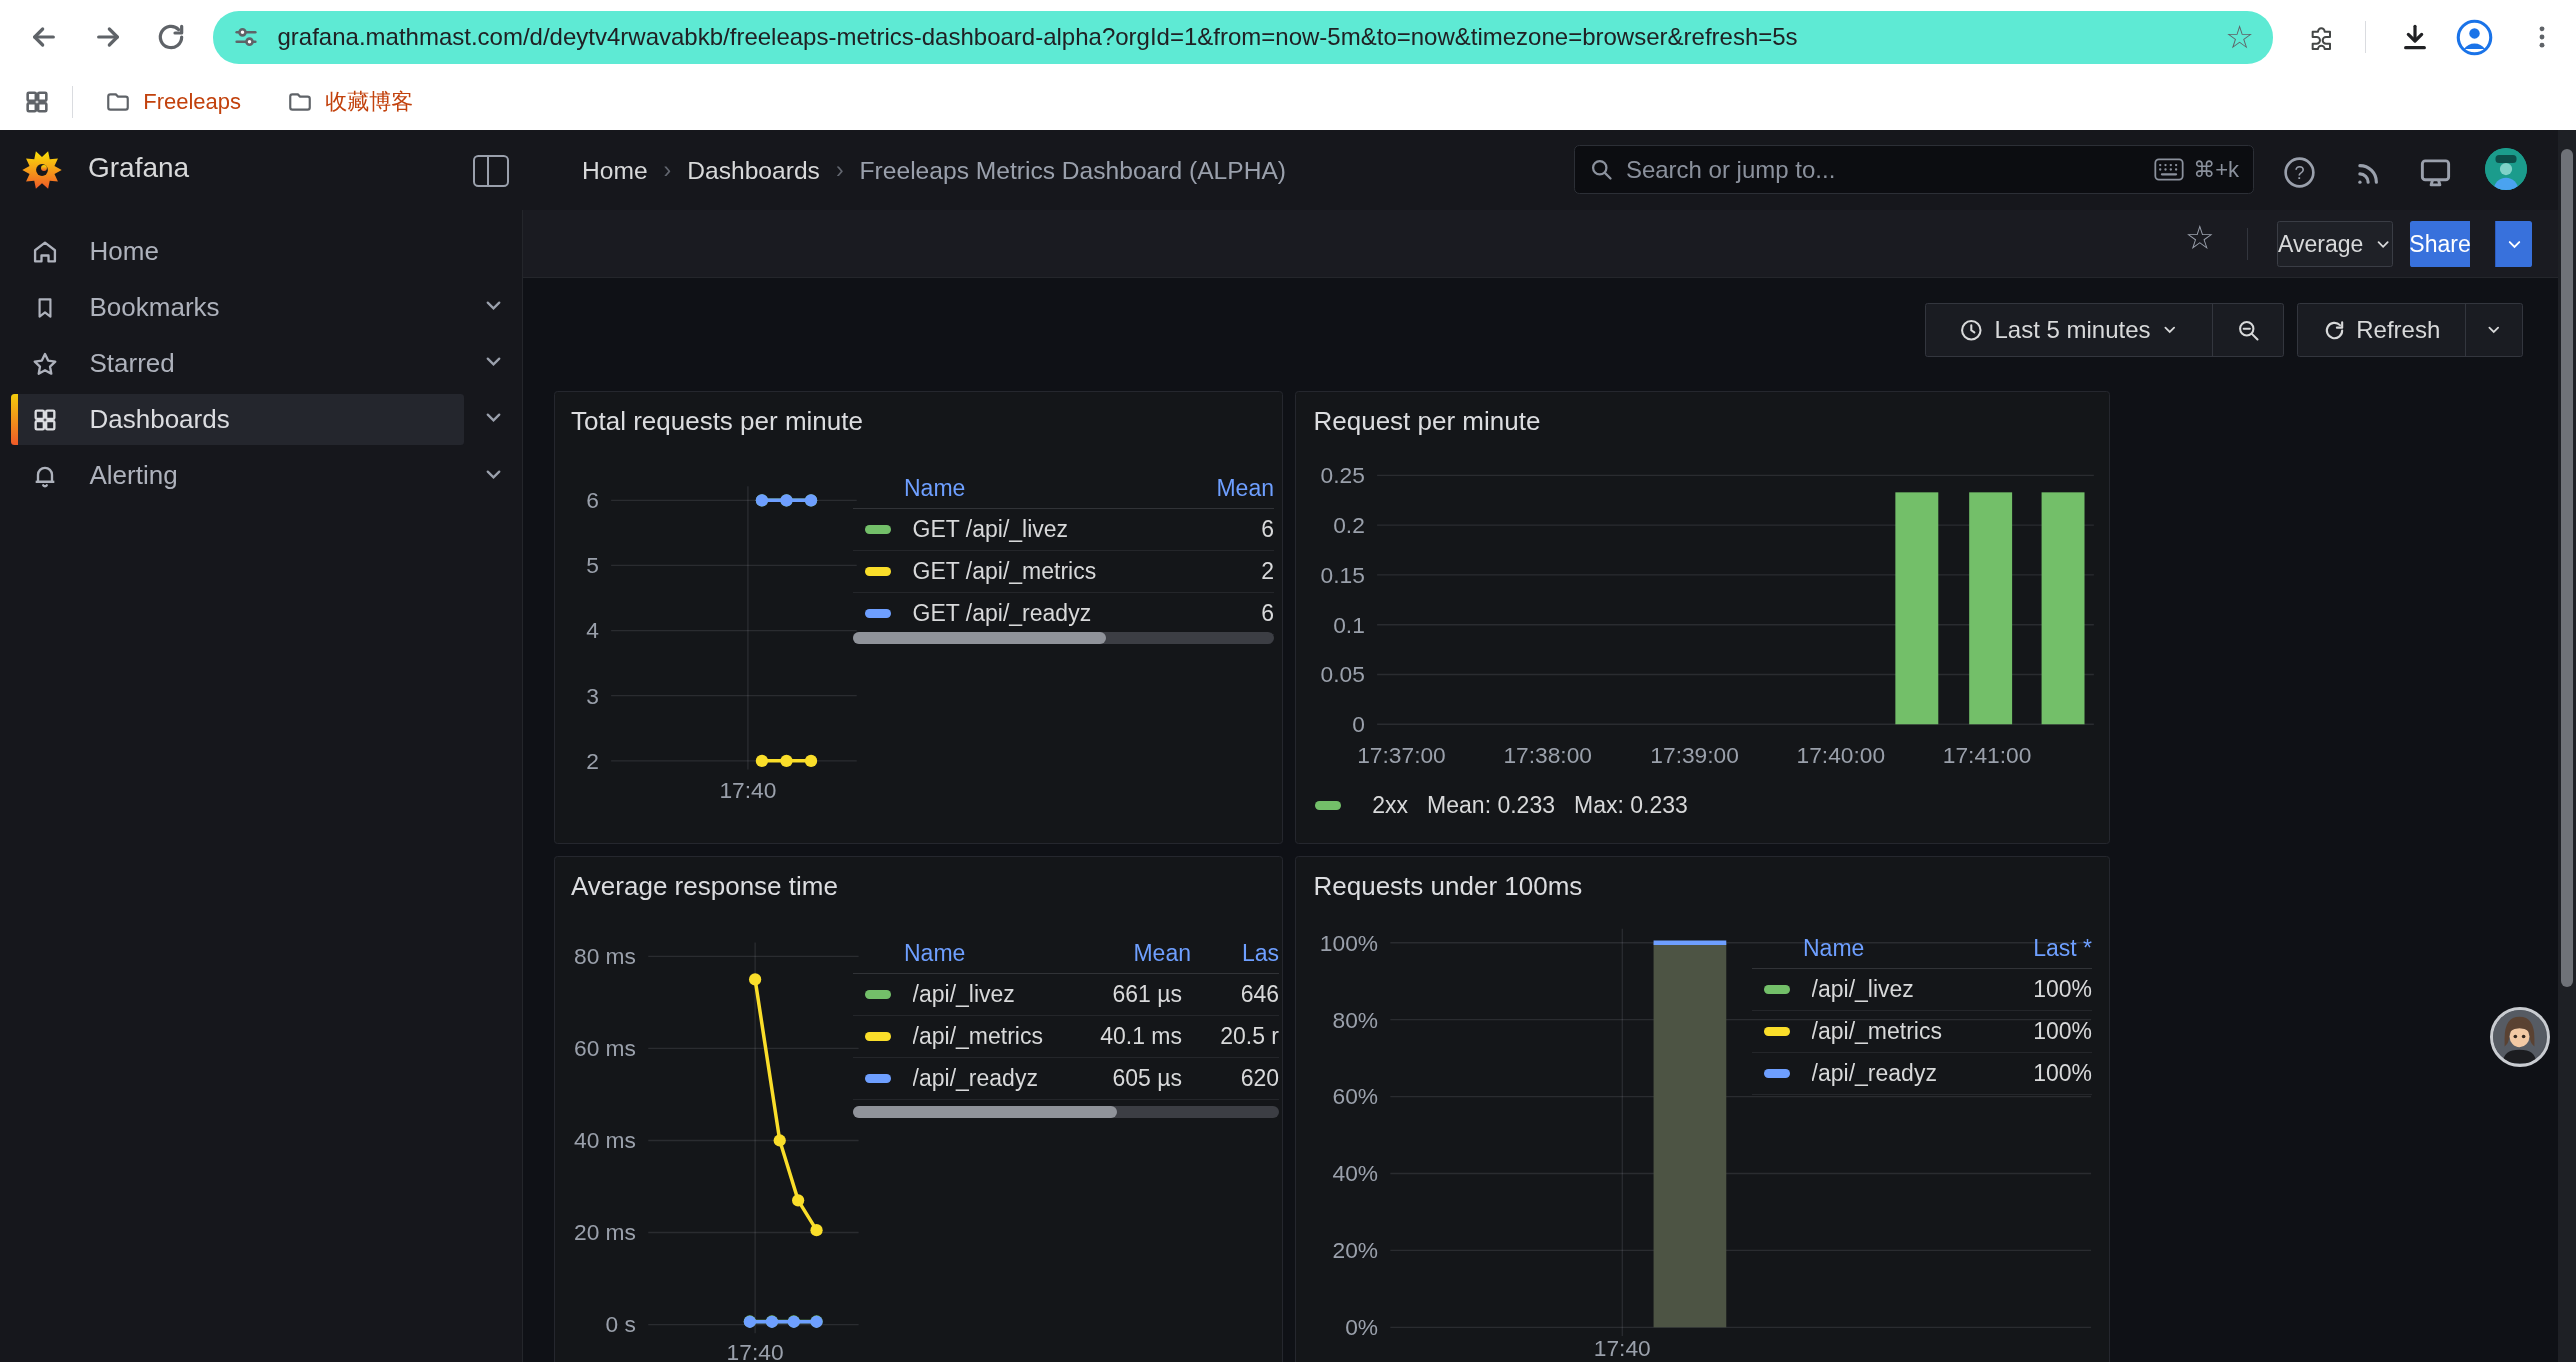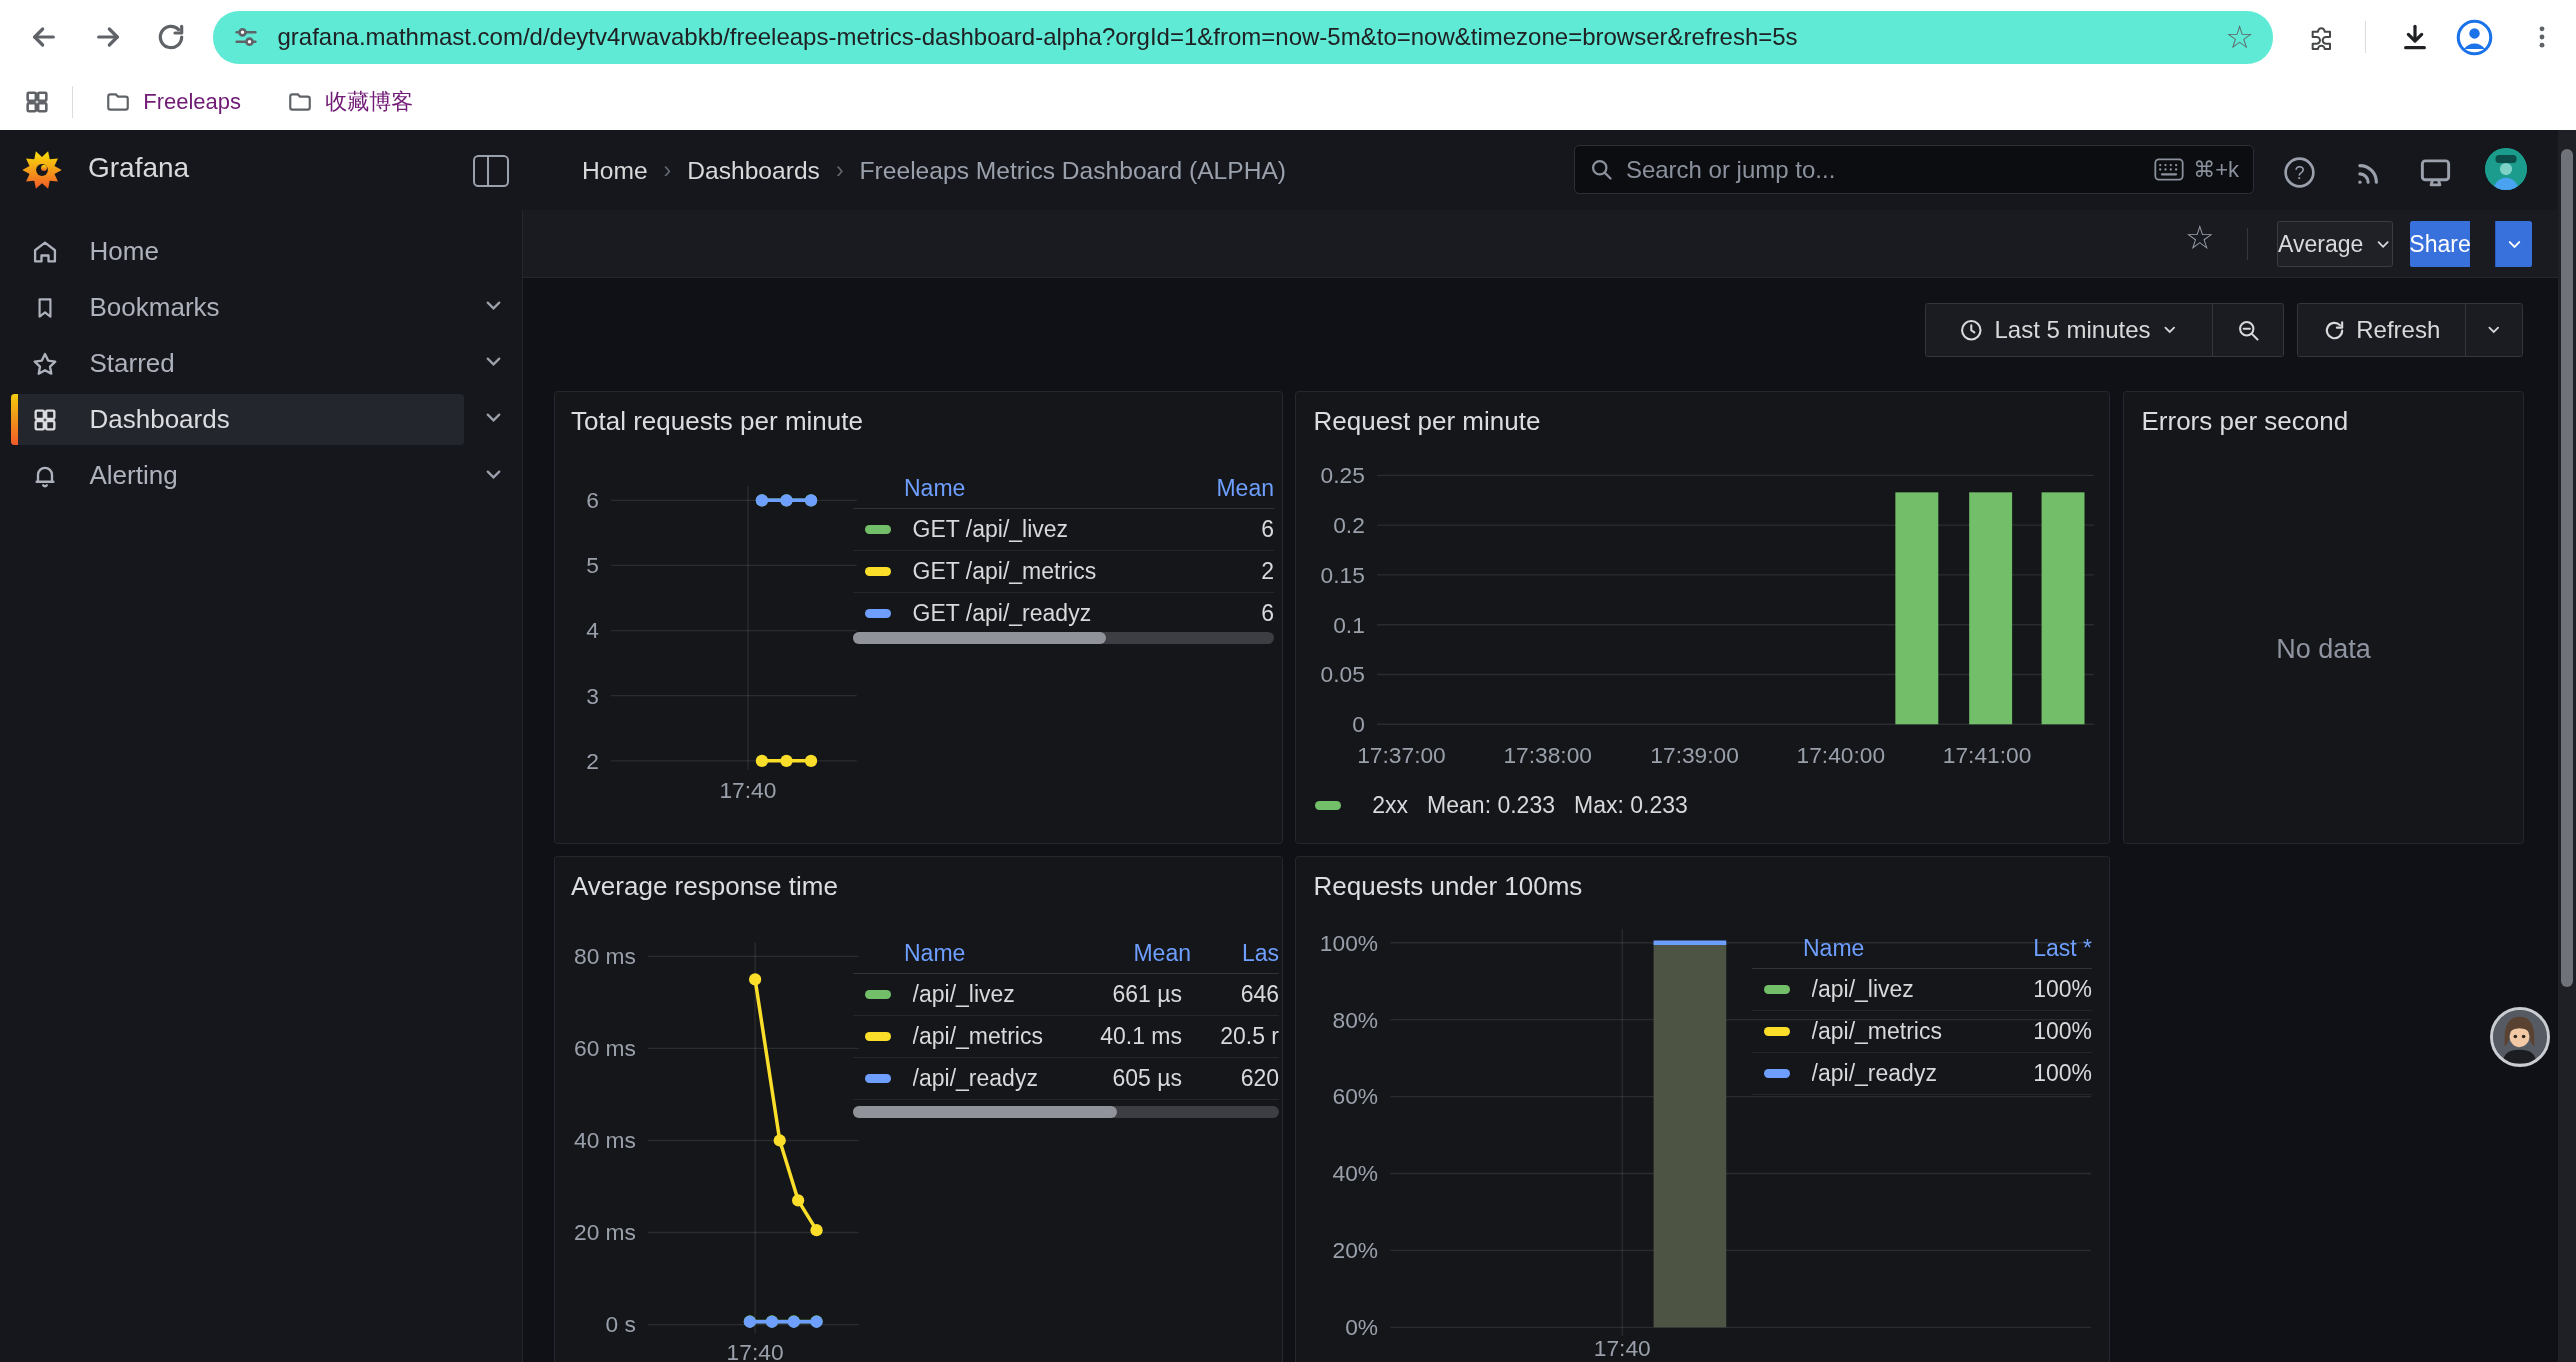--- a/index.html
+++ b/index.html
@@ -9,21 +9,21 @@
   svg{display:block;}
   
   .chrome{position:absolute;left:0;top:0;width:2576px;height:74px;background:#ffffff;}
   .nav-ico{position:absolute;top:17.5px;width:39px;height:39px;display:flex;align-items:center;justify-content:center;color:#5f6368;}
   .url-pill{position:absolute;left:213px;top:10.5px;width:2060px;height:53px;border-radius:26px;background:#5eead4;display:flex;align-items:center;}
   .url-text{font-size:24px;color:#202124;white-space:nowrap;overflow:hidden;flex:1;}
   .pill-star{font-size:32px;color:#5f6368;margin:0 19px 0 10.5px;line-height:1;}
   .vdiv{position:absolute;width:0.9px;background:#dadce0;}
   
   .bkbar{position:absolute;left:0;top:74px;width:2576px;height:56px;background:#ffffff;display:flex;align-items:center;}
-  .bk-chip{display:flex;align-items:center;gap:12.3px;padding:7px 16px;border-radius:21px;color:#701a75;font-size:22px;justify-content:space-between;}
+  .bk-chip{display:flex;align-items:center;gap:12.3px;padding:7px 16px;border-radius:21px;color:#c2410c;font-size:22px;justify-content:space-between;}
   .bk-div{width:0.9px;height:32px;background:#dadce0;margin:0 16px 0 21px;}
   
   .gheader{position:absolute;left:0;top:130px;width:2576px;height:81px;background:#16171c;border-bottom:0.9px solid #24262b;box-sizing:border-box;}
   .brand{position:absolute;left:88px;top:22px;font-size:28px;font-weight:500;color:#d8d9da;}
   .pane-toggle{position:absolute;left:473px;top:24.6px;width:32px;height:28px;border:2.2px solid #9aa0ac;border-radius:5.3px;}
   .pane-toggle i{position:absolute;left:38%;top:0;bottom:0;width:2.2px;background:#9aa0ac;}
   .crumbs{position:absolute;left:582px;top:0;height:81px;display:flex;align-items:center;gap:16px;font-size:24.6px;}
   .crumb{color:#d8d9da;} .crumb-sep{color:#62666f;font-size:23px;} .crumb-cur{color:#9aa0ac;}
   .gsearch{position:absolute;left:1574px;top:15px;width:680px;height:49px;box-sizing:border-box;border:0.9px solid #2c2f36;border-radius:5.3px;background:#0c0d11;display:flex;align-items:center;padding:0 14px;gap:12.3px;}
   .gsearch .ph{color:#8b919d;font-size:24px;flex:1;}
@@ -427,24 +427,20 @@
         <rect x="838.326" y="42.31200000000001" width="49" height="264.688" fill="#73bf69"></rect>
       </svg>
     <div class="inline-legend" style="left:19px;top:400px">
       <span class="swatch" style="background:#73bf69"></span>
       <span>2xx</span>
       <span>Mean: 0.233</span>
       <span>Max: 0.233</span>
     </div>
   </div>
 
-  <div class="panel" style="left:2123px;top:391px;width:401px;height:453px">
-    <div class="ptitle" style="left:17.5px">Errors per second</div>
-    <div class="nodata" style="top:242px">No data</div>
-  </div>
 
   <div class="panel" style="left:554px;top:856px;width:729px;height:561px">
     <div class="ptitle">Average response time</div>
     <svg class="abs" style="left:8.8px;top:74px" width="307" height="447" viewBox="0 0 350 510">
         <line x1="217.92000000000002" x2="217.92000000000002" y1="13" y2="459" stroke="rgba(204,204,220,0.12)" stroke-width="1.5"></line>
         <line x1="96" x2="336" y1="29" y2="29" stroke="rgba(204,204,220,0.12)" stroke-width="1.5"></line>
         <text x="82" y="38" text-anchor="end" class="tick">80 ms</text>
         <line x1="96" x2="336" y1="134" y2="134" stroke="rgba(204,204,220,0.12)" stroke-width="1.5"></line>
         <text x="82" y="143" text-anchor="end" class="tick">60 ms</text>
         <line x1="96" x2="336" y1="239" y2="239" stroke="rgba(204,204,220,0.12)" stroke-width="1.5"></line>

